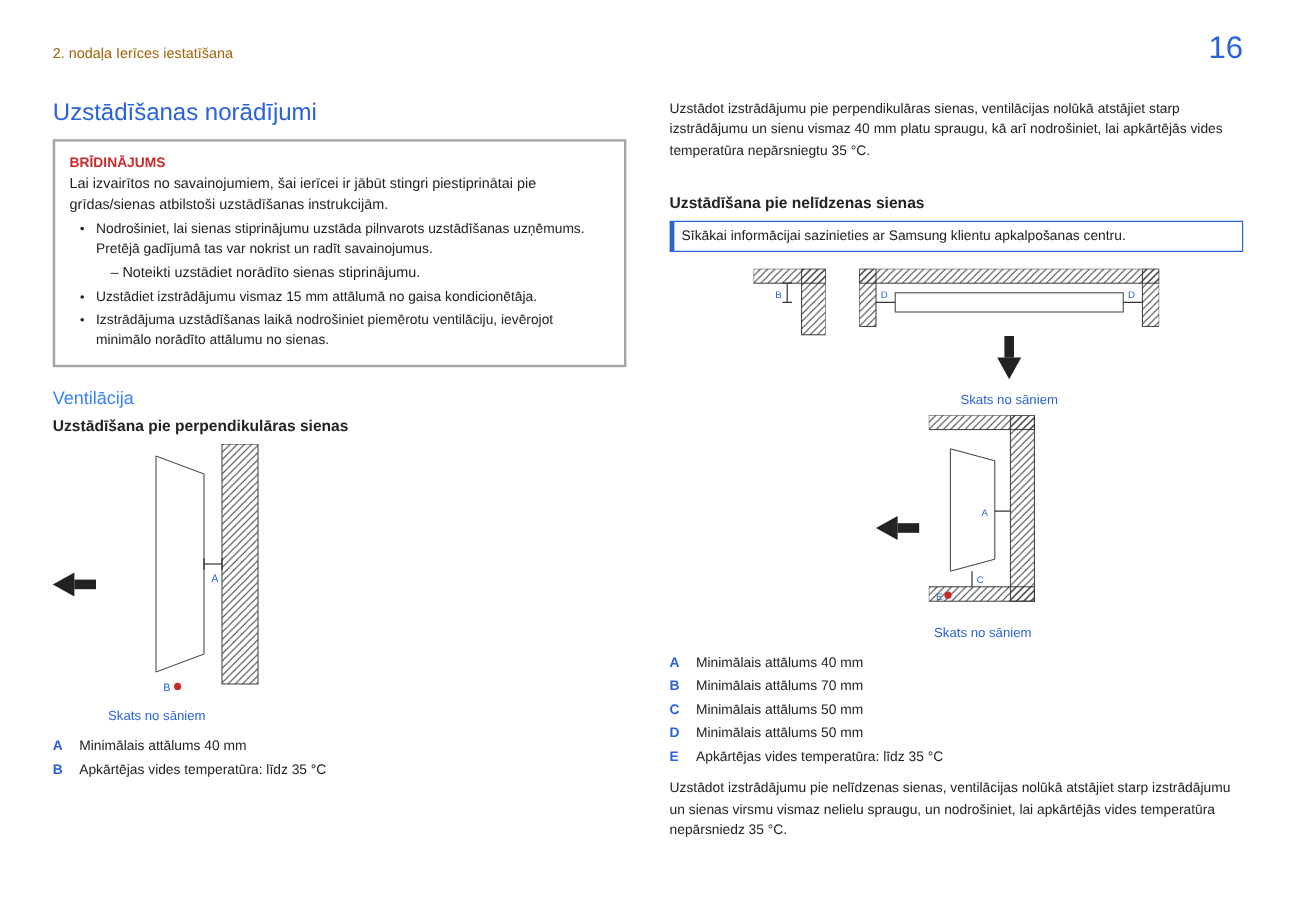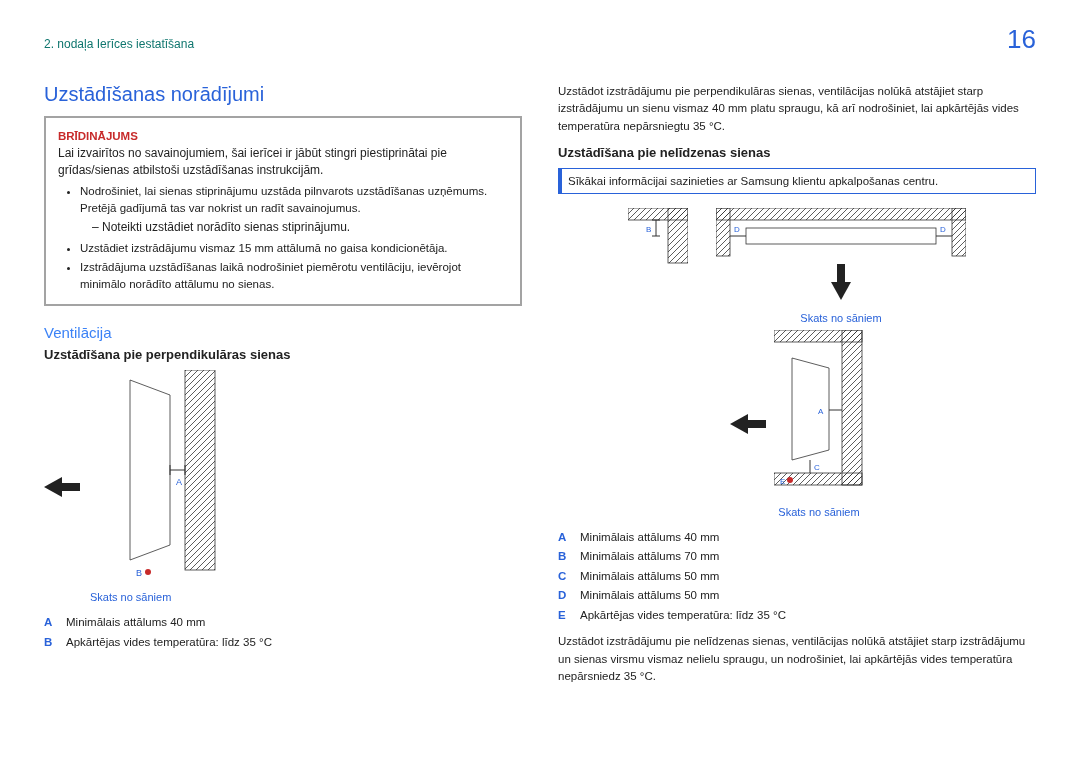--- a/index.html
+++ b/index.html
@@ -13,21 +13,21 @@
     position: relative;
     padding: 24px 44px 24px 44px;
   }
   .header {
     display: flex;
     justify-content: space-between;
     align-items: baseline;
     margin-bottom: 28px;
   }
   .chapter {
-    color: #0f766e;
+    color: #a16207;
     font-size: 12px;
   }
   .pagenum {
     color: #2962d9;
     font-size: 26px;
     font-weight: 300;
   }
   .columns {
     display: flex;
     gap: 36px;
@@ -209,21 +209,21 @@
       <div class="legend-row">
         <span class="legend-key">B</span>
         <span>Apkārtējas vides temperatūra: līdz 35 °C</span>
       </div>
     </div>
   </div>
 
   <div class="col">
     <p class="para">Uzstādot izstrādājumu pie perpendikulāras sienas, ventilācijas nolūkā atstājiet starp izstrādājumu un sienu vismaz 40 mm platu spraugu, kā arī nodrošiniet, lai apkārtējās vides temperatūra nepārsniegtu 35 °C.</p>
 
-    <h3 class="subsub" style="margin-top:10px;">Uzstādīšana pie nelīdzenas sienas</h3>
+    <h3 class="subsub" style="margin-top:26px;">Uzstādīšana pie nelīdzenas sienas</h3>
 
     <div class="info-box">Sīkākai informācijai sazinieties ar Samsung klientu apkalpošanas centru.</div>
 
     <div class="right-figs">
       <div class="right-top-fig">
         <div class="flex-col">
           <svg class="panel-svg" width="60" height="58">
             <defs>
               <pattern id="hatch2" patternUnits="userSpaceOnUse" width="6" height="6">
                 <path d="M-1,1 l2,-2 M0,6 l6,-6 M5,7 l2,-2" stroke="#333" stroke-width="0.8"></path>

